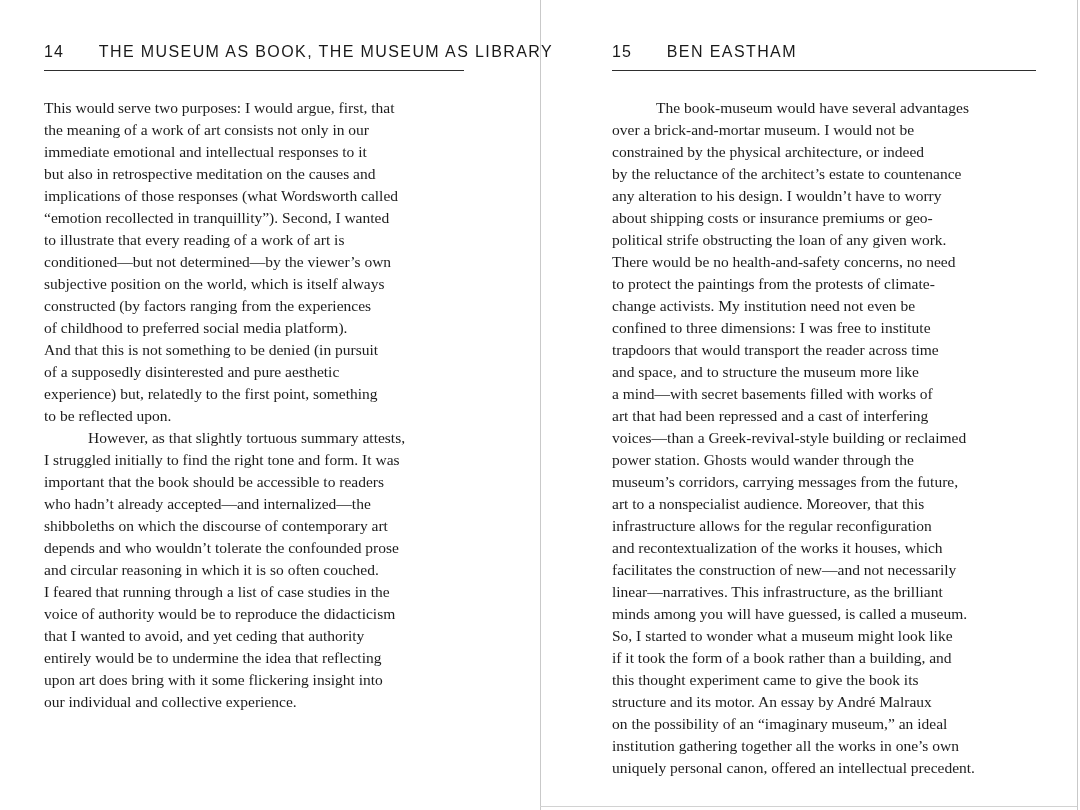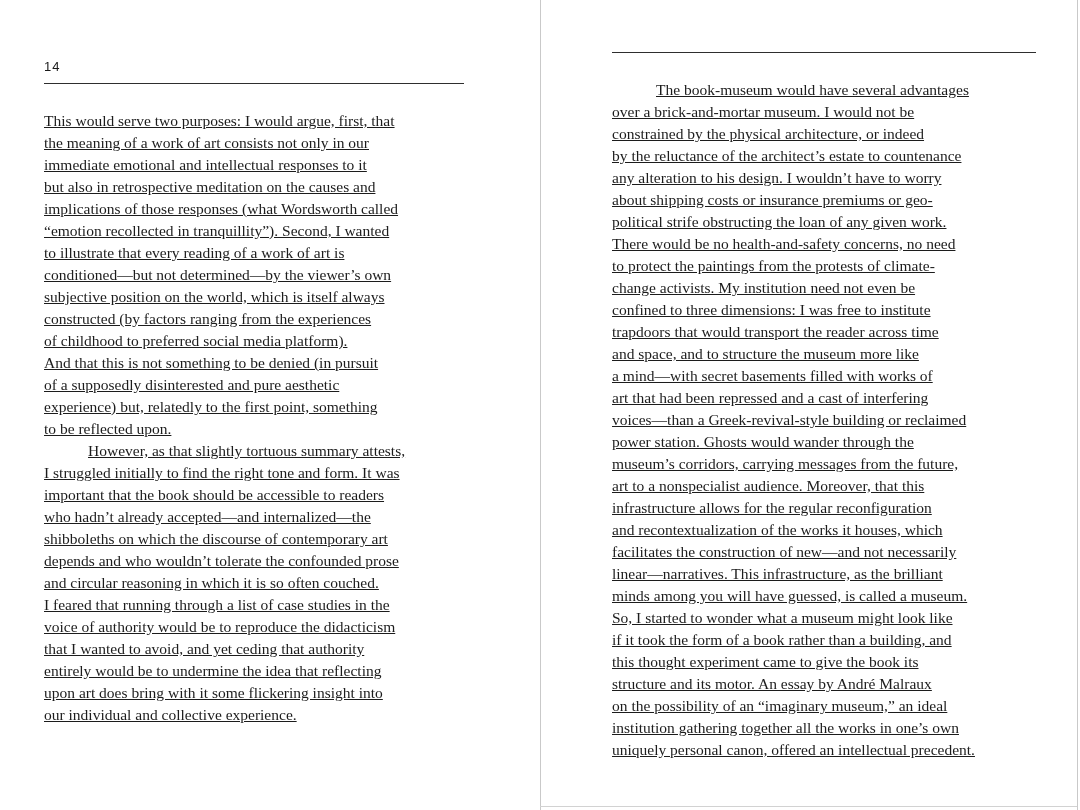--- a/index.html
+++ b/index.html
@@ -21,38 +21,36 @@
     height: 810px;
     width: 540px;
   }
   .page.left  { padding: 43px 76px 0 44px; }
   .page.right { padding: 43px 44px 0 72px; }
 
   .page-header {
     display: flex;
     align-items: center;
     font-family: "Liberation Sans", sans-serif;
-    font-size: 13px;
+    font-size: 16px;
     letter-spacing: 1.4px;
     color: #1a1a1a;
     white-space: nowrap;
-    margin-top: 16px;
   }
   .pagenum { margin-right: 35px; letter-spacing: 1px; }
   .header-rule {
     height: 1px;
     background: #2e2e2e;
     margin-top: 9px;
   }
   .body-text {
     margin-top: 26px;
     font-size: 15.5px;
     line-height: 22px;
     color: #1c1c1c;
-    text-decoration: underline;
   }
   .para {
     margin: 0;
     white-space: pre;
   }
   .para.indent { text-indent: 44px; }
 
   .gutter-line {
     position: absolute;
     left: 540px; top: 0;
@@ -73,20 +71,21 @@
   }
 </style>
 </head>
 <body>
 
 <div class="spread">
 
   <section class="page left">
     <header class="page-header">
       <span class="pagenum">14</span>
+      <span class="runhead">THE MUSEUM AS BOOK, THE MUSEUM AS LIBRARY</span>
     </header>
     <div class="header-rule"></div>
     <div class="body-text">
       <p class="para">This would serve two purposes: I would argue, first, that
 the meaning of a work of art consists not only in our
 immediate emotional and intellectual responses to it
 but also in retrospective meditation on the causes and
 implications of those responses (what Wordsworth called
 “emotion recollected in tranquillity”). Second, I wanted
 to illustrate that every reading of a work of art is
@@ -108,20 +107,24 @@
 I feared that running through a list of case studies in the
 voice of authority would be to reproduce the didacticism
 that I wanted to avoid, and yet ceding that authority
 entirely would be to undermine the idea that reflecting
 upon art does bring with it some flickering insight into
 our individual and collective experience.</p>
     </div>
   </section>
 
   <section class="page right">
+    <header class="page-header">
+      <span class="pagenum">15</span>
+      <span class="runhead">BEN EASTHAM</span>
+    </header>
     <div class="header-rule"></div>
     <div class="body-text">
       <p class="para indent">The book-museum would have several advantages
 over a brick-and-mortar museum. I would not be
 constrained by the physical architecture, or indeed
 by the reluctance of the architect’s estate to countenance
 any alteration to his design. I wouldn’t have to worry
 about shipping costs or insurance premiums or geo-
 political strife obstructing the loan of any given work.
 There would be no health-and-safety concerns, no need

